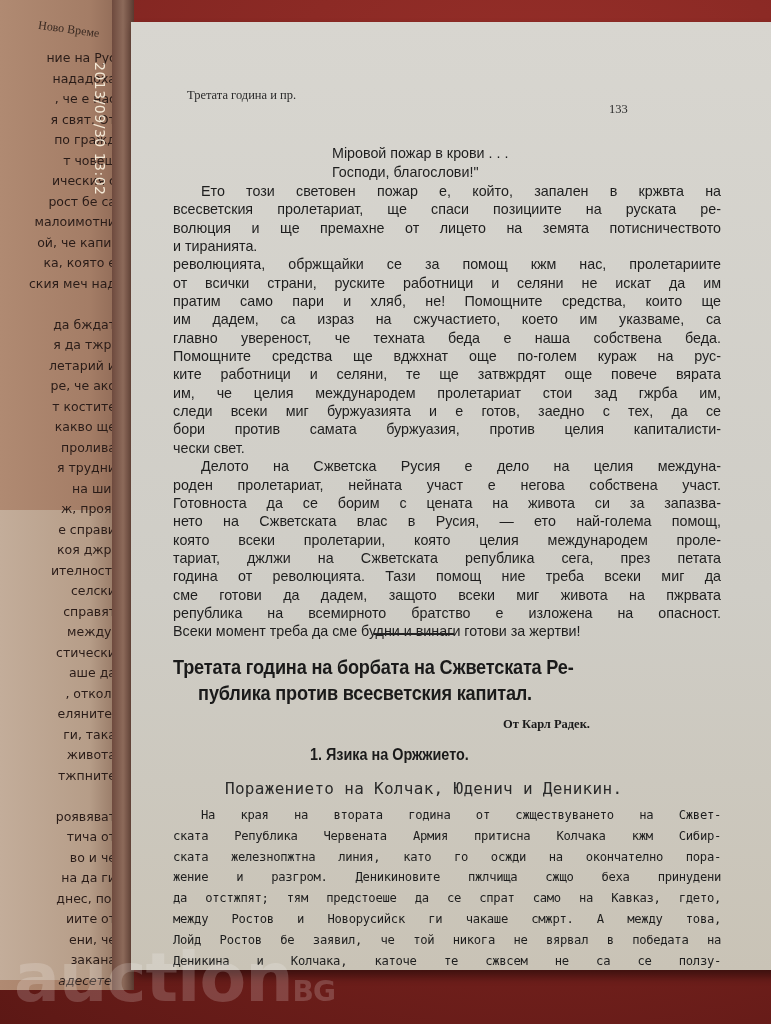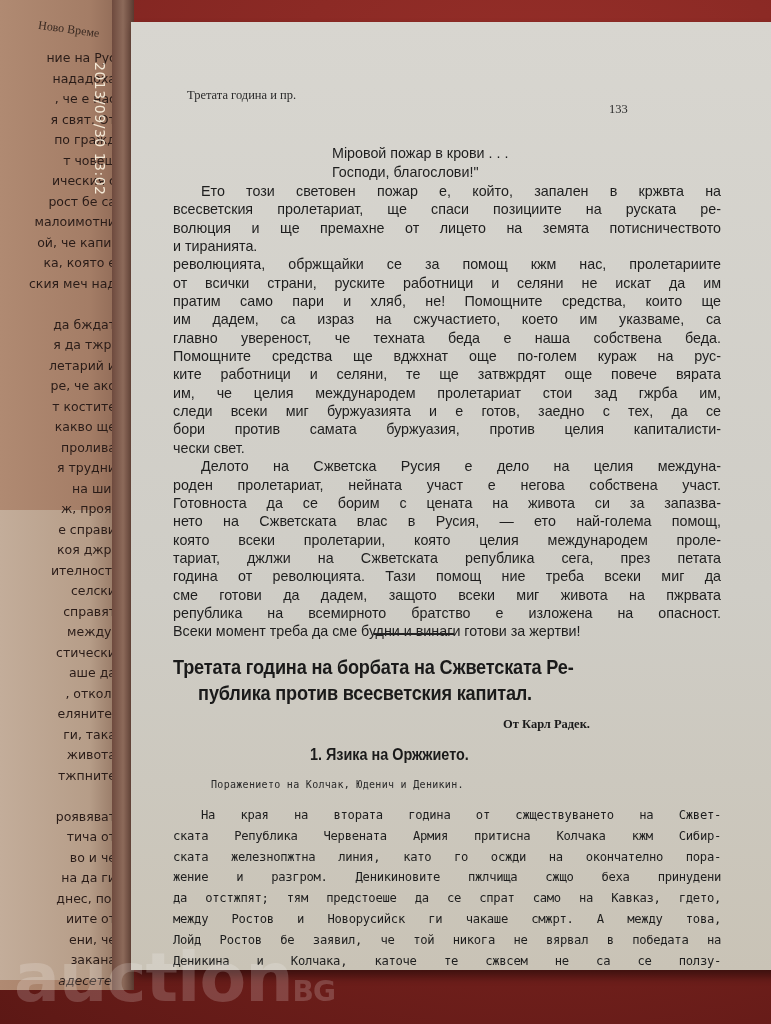--- a/index.html
+++ b/index.html
@@ -84,22 +84,22 @@
   .byline {
     position: absolute; left: 372px; top: 695px;
     font-family: "Liberation Serif", serif; font-weight: bold; font-size: 12.5px; color: #1a1a1a;
   }
   .section-head {
     position: absolute; left: 179px; top: 724px;
     font-family: "Liberation Sans", sans-serif; font-weight: bold; font-size: 16px; color: #1a1a1a;
     transform: scaleX(0.9); transform-origin: left;
   }
   .subhead {
-    position: absolute; left: 80px; top: 757px;
-    font-family: "DejaVu Sans Mono", monospace; font-size: 10px; letter-spacing: 0.3px; color: #2a2a2a;
+    position: absolute; left: 94px; top: 757px;
+    font-family: "DejaVu Sans Mono", monospace; font-size: 16px; letter-spacing: 0.3px; color: #2a2a2a;
   }
   .body2 { font-family: "DejaVu Sans Mono", monospace; font-size: 12.2px; line-height: 20.8px; letter-spacing: -0.3px; }
   .watermark {
     position: absolute; left: 14px; top: 938px;
     font-family: "DejaVu Sans", sans-serif; font-size: 68px; font-weight: bold;
     color: rgba(255,255,255,0.18); letter-spacing: -1px;
   }
   .watermark small { font-size: 28px; }
 </style>
 </head>

